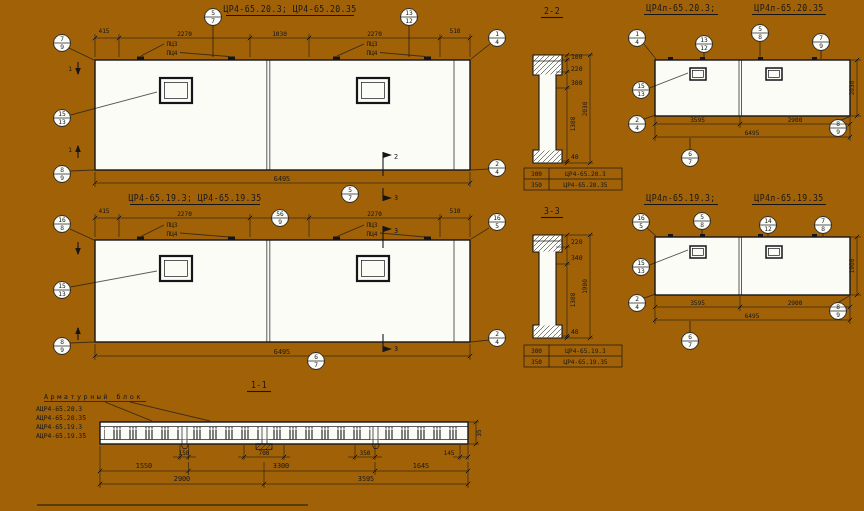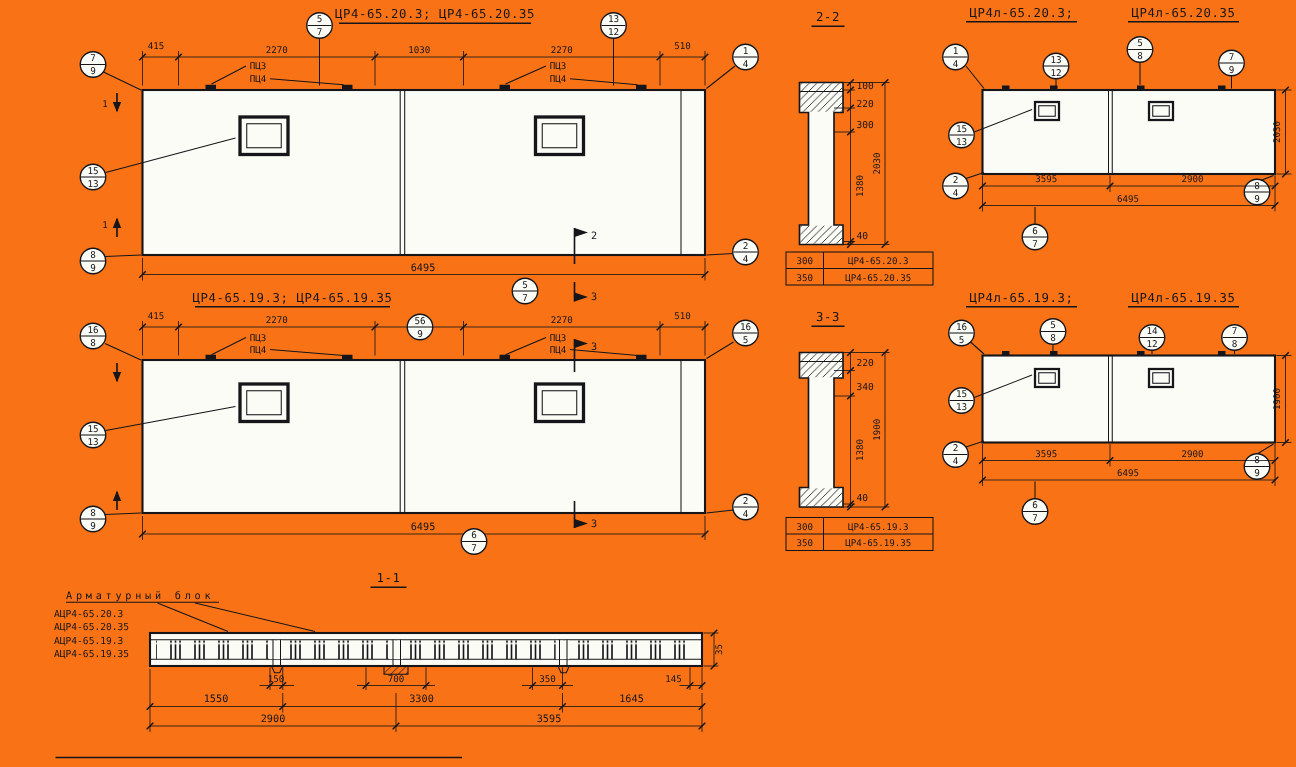--- a/index.html
+++ b/index.html
@@ -1,16 +1,16 @@
 <!DOCTYPE html>
 <html><head>
 <meta charset="utf-8">
 <style>
   html,body{margin:0;padding:0;background:#f1f0ea;}
-  #stage{width:864px;height:511px;position:relative;background:#f97316;text-align:right;}
+  #stage{width:864px;height:511px;position:relative;background:#a16207;text-align:right;}
   svg{display:block;}
   .t8{font:8.2px "DejaVu Sans Mono",monospace;text-anchor:middle;letter-spacing:.4px;fill:#15151a}
   .t7{font:6.8px "DejaVu Sans Mono",monospace;text-anchor:middle;fill:#15151a}
   .t6{font:6.1px "DejaVu Sans Mono",monospace;text-anchor:middle;fill:#15151a}
   .ts{font:6.8px "DejaVu Sans Mono",monospace;text-anchor:start;fill:#15151a}
   .ts6{font:6.4px "DejaVu Sans Mono",monospace;text-anchor:start;fill:#15151a}
   .pnl{fill:#fcfcf7;stroke:#15151a;stroke-width:1.4}
   .pn2{fill:#fcfcf7;stroke:#15151a;stroke-width:1.1}
   .w2{fill:none;stroke:#15151a;stroke-width:2.2}
   .w1{fill:none;stroke:#15151a;stroke-width:1.5}

